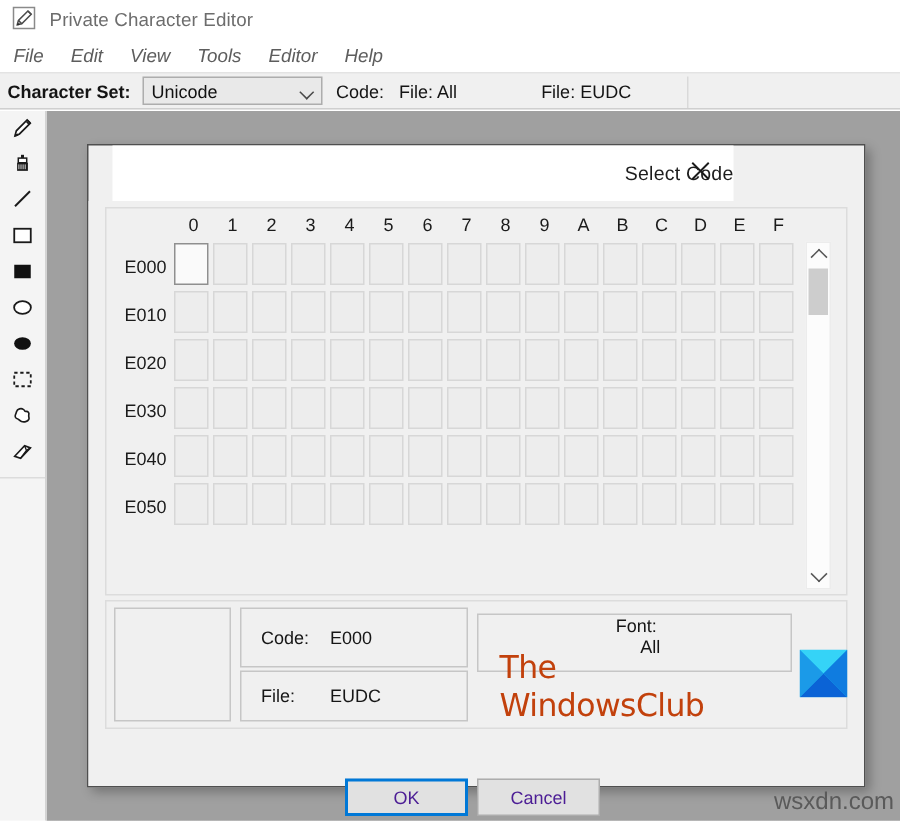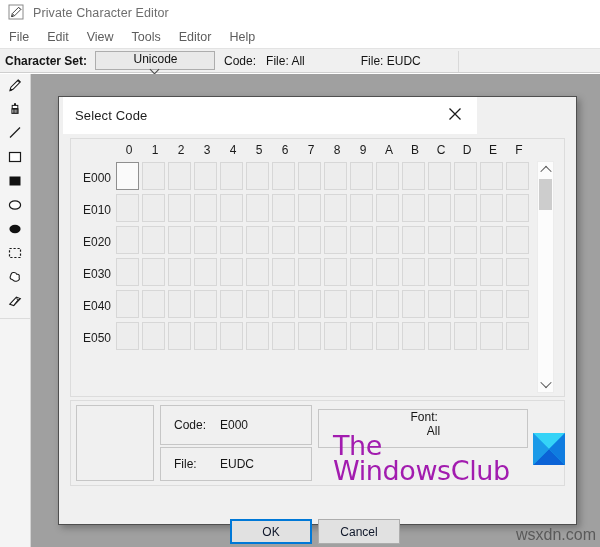--- a/index.html
+++ b/index.html
@@ -52,20 +52,21 @@
   
   #menu-bar {
     position: absolute;
     left: 0; top: 25px;
     width: 476px; height: 23px;
     background: #ffffff;
     display: flex;
     align-items: center;
     padding-left: 9px;
     box-sizing: border-box;
+    font-style: italic;
   }
   .menu-item {
     font-size: 12.5px;
     color: #5d5d5d;
     padding: 2px 9px 2px 0px;
     margin-right: 9px;
     cursor: default;
     white-space: nowrap;
   }
   .menu-item:last-child { margin-right: 0; }
@@ -94,21 +95,20 @@
     width: 120px;
     height: 19px;
     background: #e9e9e9;
     border: 1px solid #adadad;
     box-sizing: border-box;
     display: flex;
     align-items: center;
     justify-content: space-between;
     padding: 0 4px 0 5px;
     cursor: default;
-    flex-direction: column;
   }
   #charset-combo-value { font-size: 12px; color: #111; }
   .chev-down {
     width: 9px; height: 6px;
     position: relative;
   }
   .chev-down::before {
     content: "";
     position: absolute;
     left: 0; top: 0;
@@ -174,25 +174,26 @@
     position: absolute;
     left: 58px; top: 96px;
     width: 519px; height: 429px;
     background: #f0f0f0;
     border: 1px solid #4f4f4f;
     box-sizing: border-box;
     box-shadow: 3px 3px 7px rgba(0,0,0,0.28);
   }
   #dialog-titlebar {
     position: absolute;
-    left: 4px; top: 0;
+    left: 16px; top: 0;
     width: 414px; height: 37px;
     background: #ffffff;
     display: flex;
     align-items: center;
+    justify-content: flex-end;
   }
   #dialog-title {
     font-size: 13px;
     color: #1d1d1d;
     margin-left: 12px;
     letter-spacing: 0.15px;
   }
   #dialog-close {
     position: absolute;
     right: 0; top: 0;
@@ -343,23 +344,23 @@
   #wm-logo {
     position: absolute;
     left: 262px; top: 32px;
     width: 232px; height: 53px;
     pointer-events: none;
   }
   #wm-text {
     position: absolute;
     left: 0; top: 0;
     font-family: "DejaVu Sans", sans-serif;
-    font-size: 27px;
+    font-size: 21px;
     line-height: 25px;
-    color: #a21caf;
+    color: #c2410c;
     letter-spacing: -0.4px;
     font-weight: 400;
   }
   #wm-line1 { display: block; }
   #wm-line2 { display: block; }
   #wm-mark {
     position: absolute;
     right: 0; top: 0;
     width: 32px; height: 32px;
     overflow: hidden;
@@ -372,21 +373,21 @@
     width: 517px; height: 37px;
   }
   .dlg-btn {
     position: absolute;
     top: 32px;
     height: 25px;
     background: #e1e1e1;
     border: 1px solid #adadad;
     box-sizing: border-box;
     font-size: 12px;
-    color: #0f172a;
+    color: #4c1d95;
     font-family: "Liberation Sans", sans-serif;
     display: flex;
     align-items: center;
     justify-content: center;
     cursor: default;
   }
   #btn-ok {
     left: 171px;
     width: 82px;
     border: 2px solid #0078d7;

